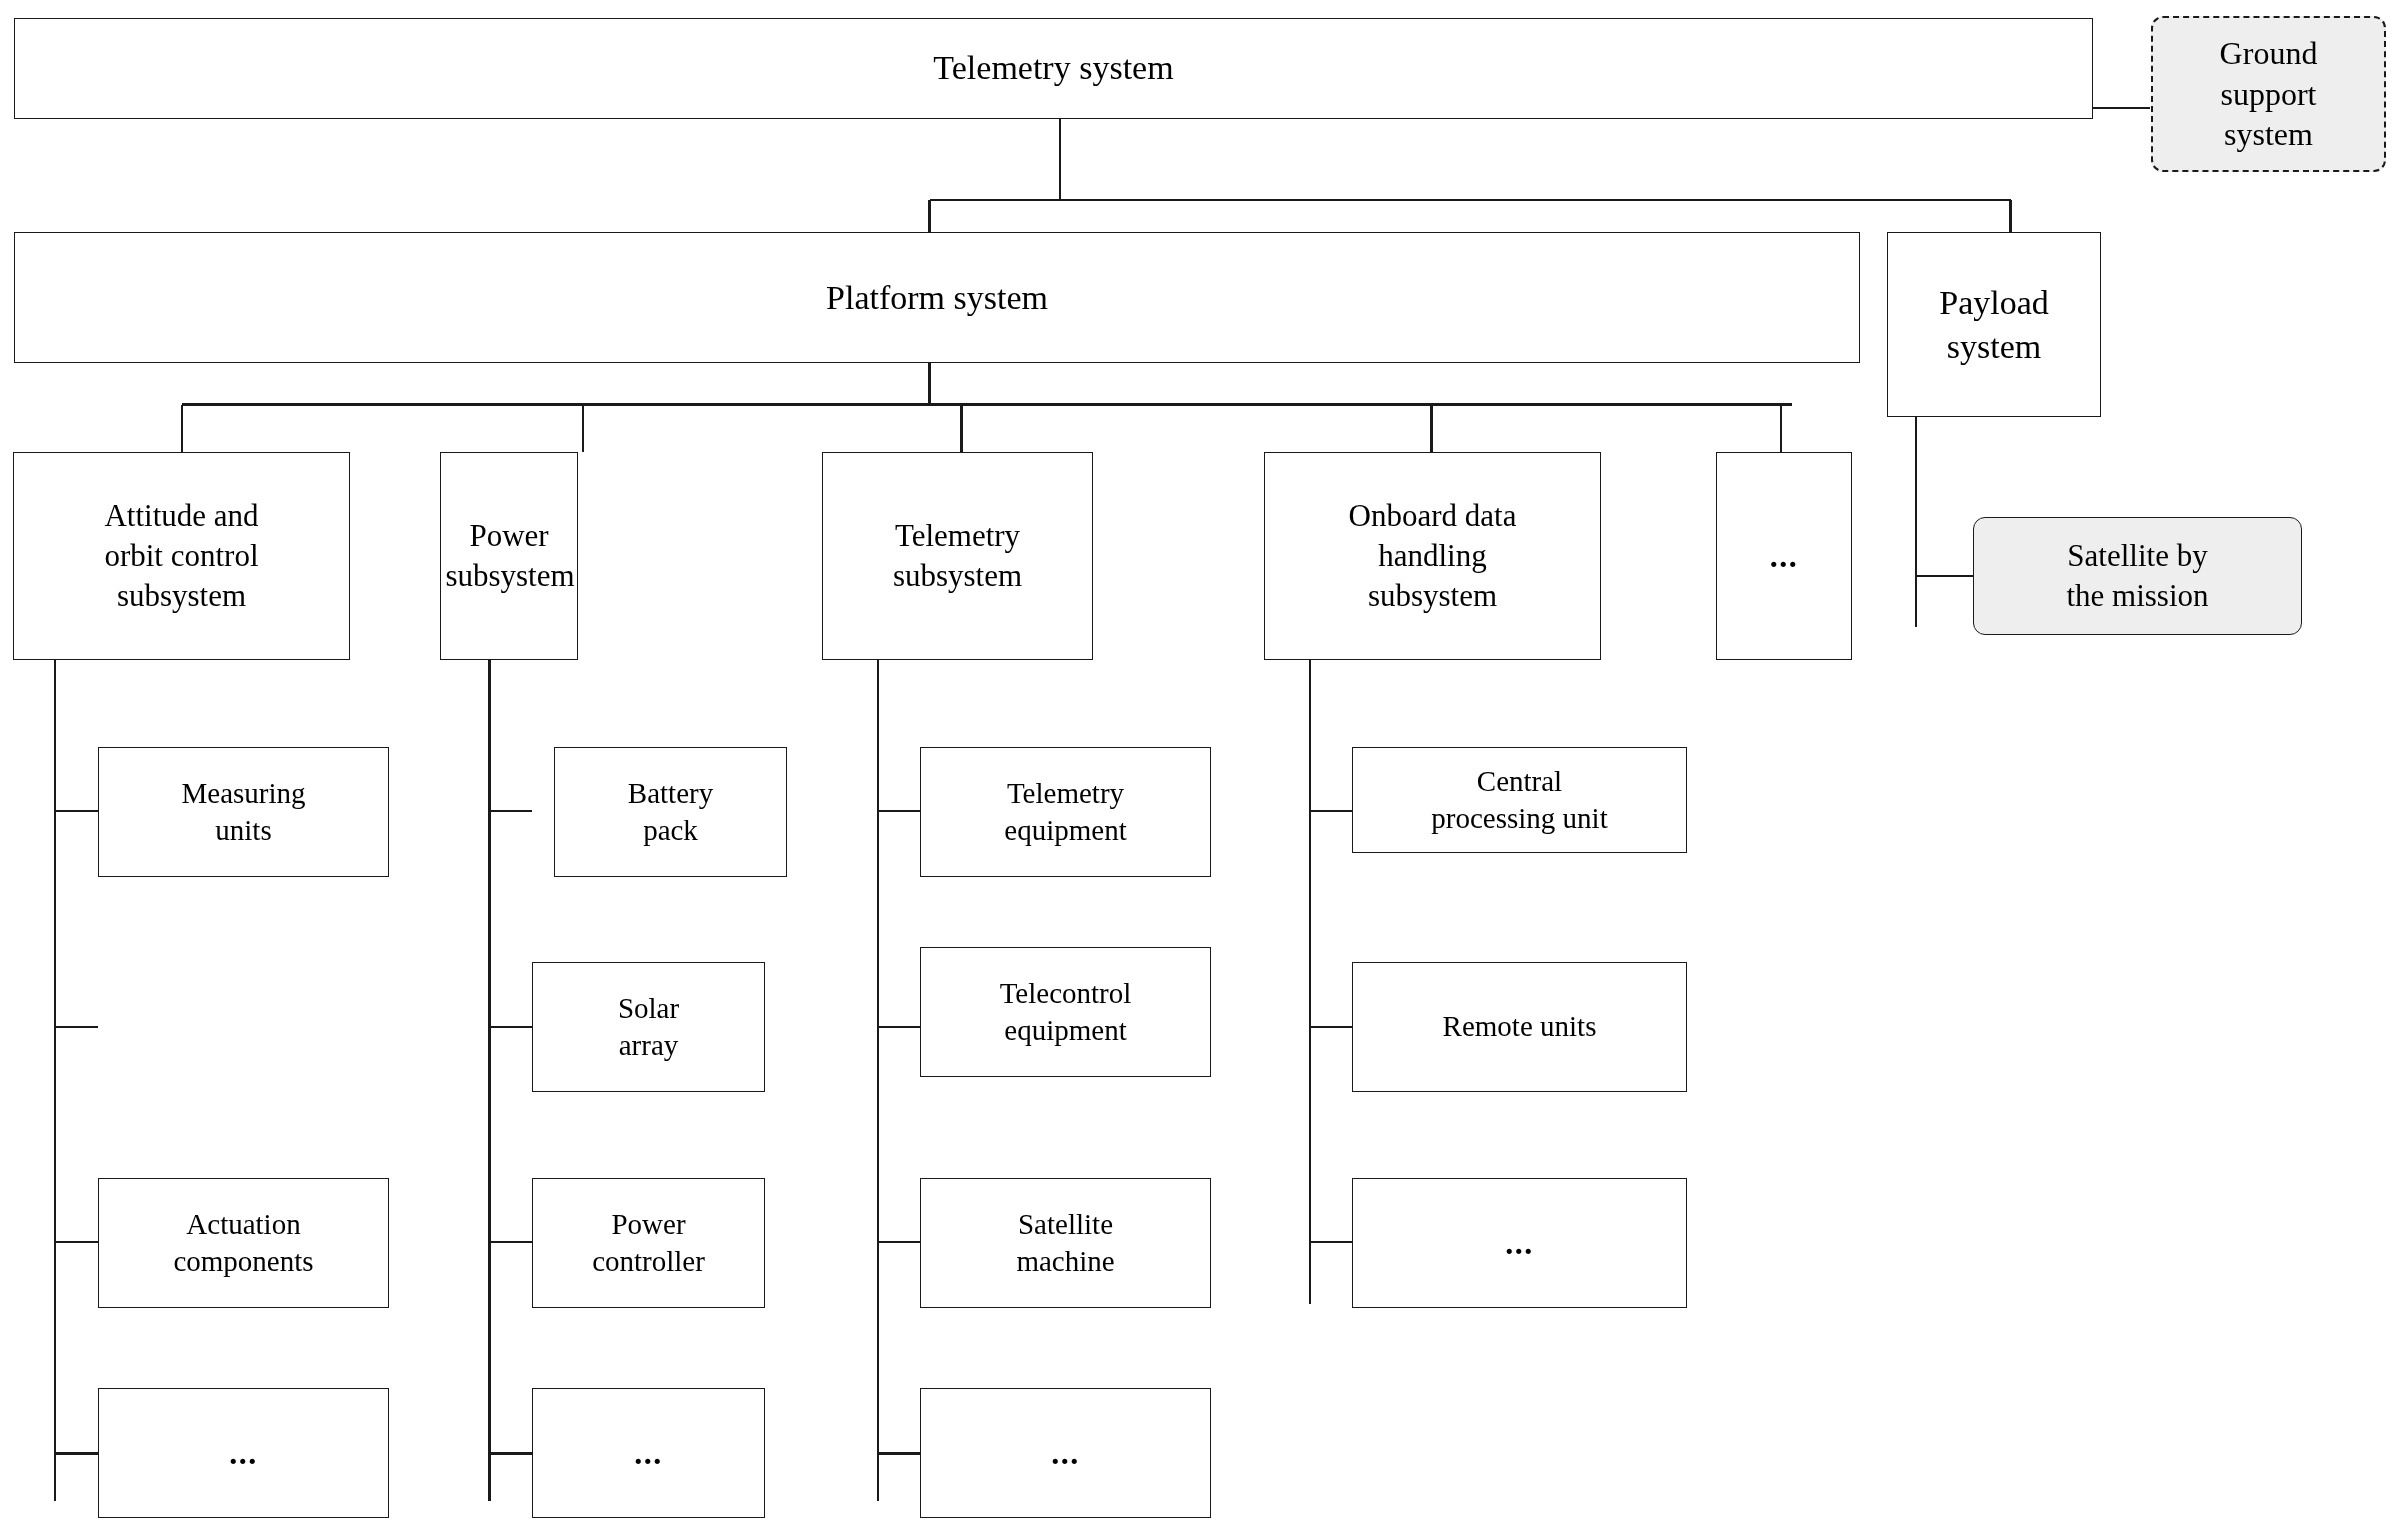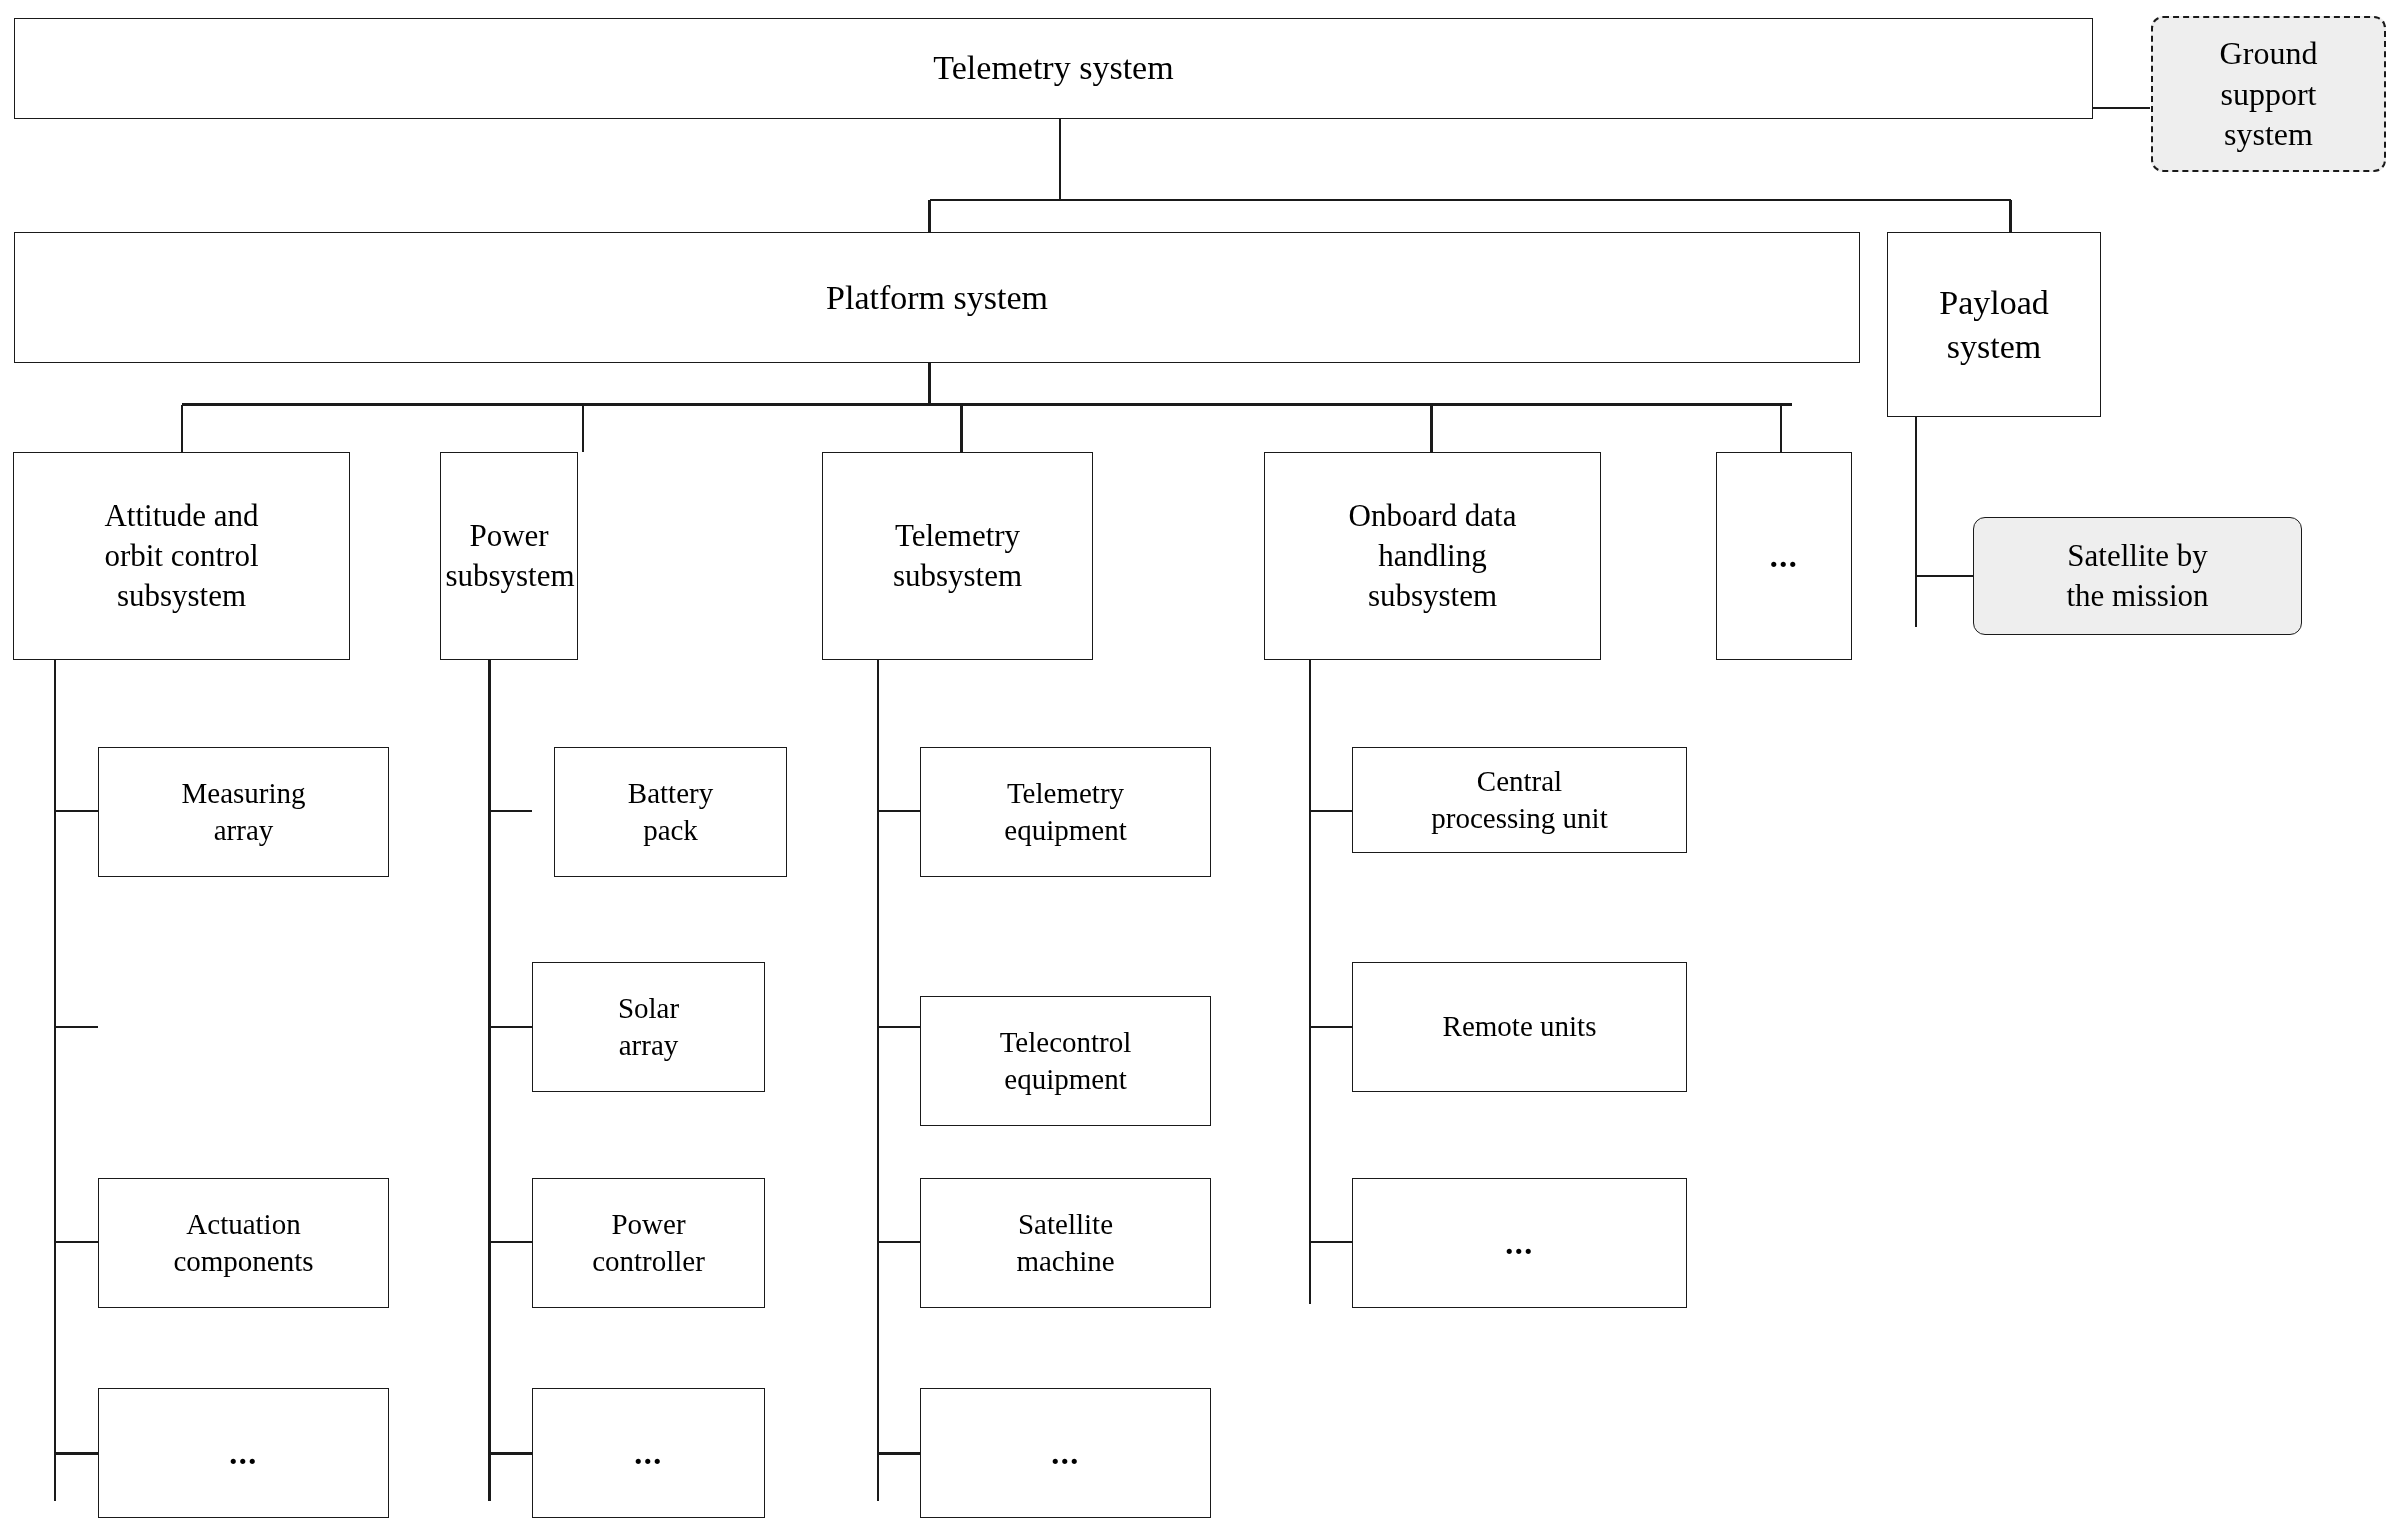--- a/index.html
+++ b/index.html
@@ -158,21 +158,21 @@
 handling
 subsystem</span>
   </div>
 
   <div class="node fs-l2" style="left:1716px; top:452px; width:136px; height:208px;">
     <span class="label ellipsis">...</span>
   </div>
 
   <div class="node fs-leaf" style="left:98px; top:747px; width:291px; height:130px;">
     <span class="label">Measuring
-array</span>
+units</span>
   </div>
 
 
   <div class="node fs-leaf" style="left:98px; top:1178px; width:291px; height:130px;">
     <span class="label">Actuation
 components</span>
   </div>
 
   <div class="node fs-leaf" style="left:98px; top:1388px; width:291px; height:130px;">
     <span class="label ellipsis">...</span>
@@ -195,21 +195,21 @@
 
   <div class="node fs-leaf" style="left:532px; top:1388px; width:233px; height:130px;">
     <span class="label ellipsis">...</span>
   </div>
 
   <div class="node fs-leaf" style="left:920px; top:747px; width:291px; height:130px;">
     <span class="label">Telemetry
 equipment</span>
   </div>
 
-  <div class="node fs-leaf" style="left:920px; top:996px; width:291px; height:130px;text-align:center;">
+  <div class="node fs-leaf" style="left:920px; top:947px; width:291px; height:130px;text-align:center;">
     <span class="label">Telecontrol
 equipment</span>
   </div>
 
   <div class="node fs-leaf" style="left:920px; top:1178px; width:291px; height:130px;">
     <span class="label">Satellite
 machine</span>
   </div>
 
   <div class="node fs-leaf" style="left:920px; top:1388px; width:291px; height:130px;">

